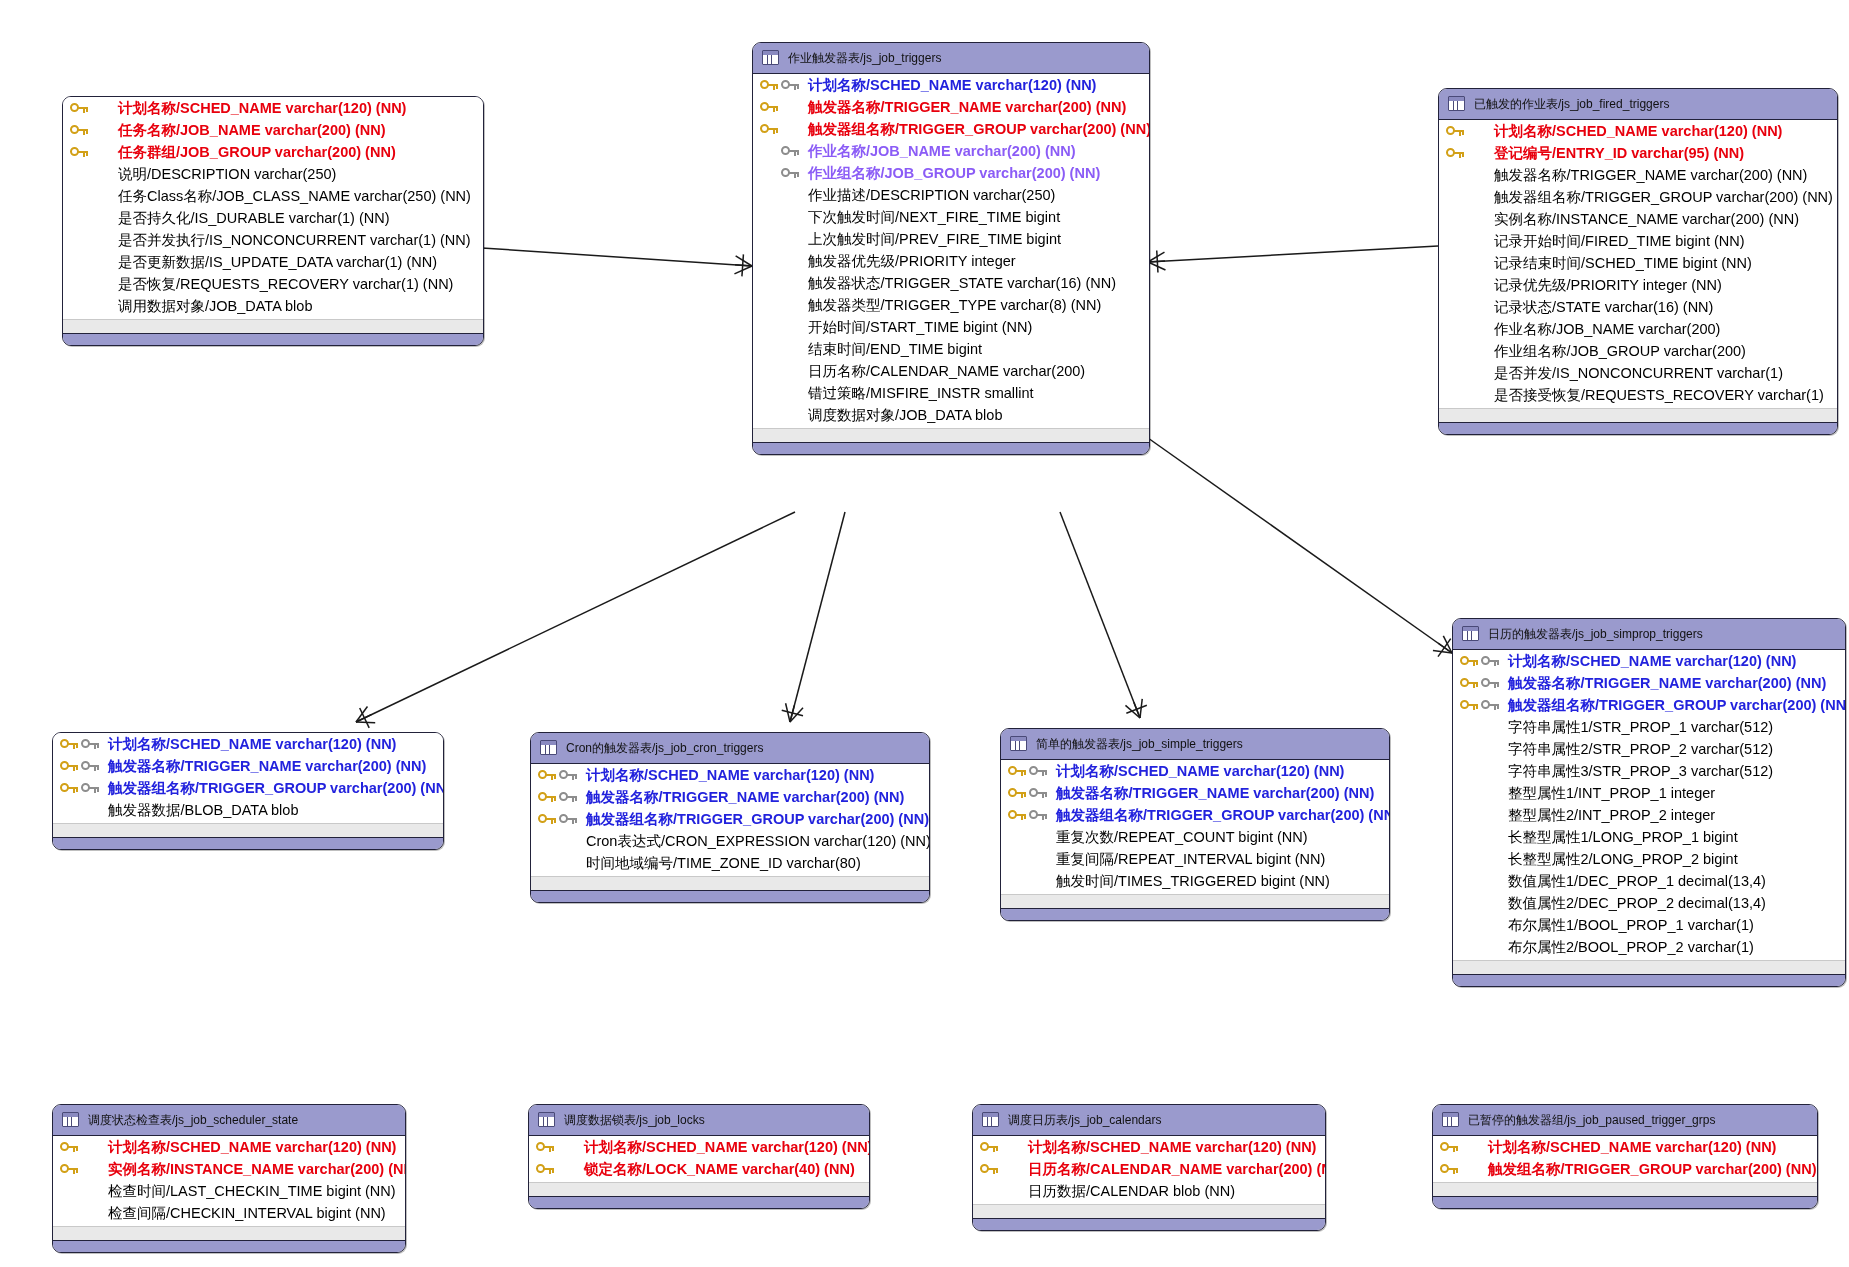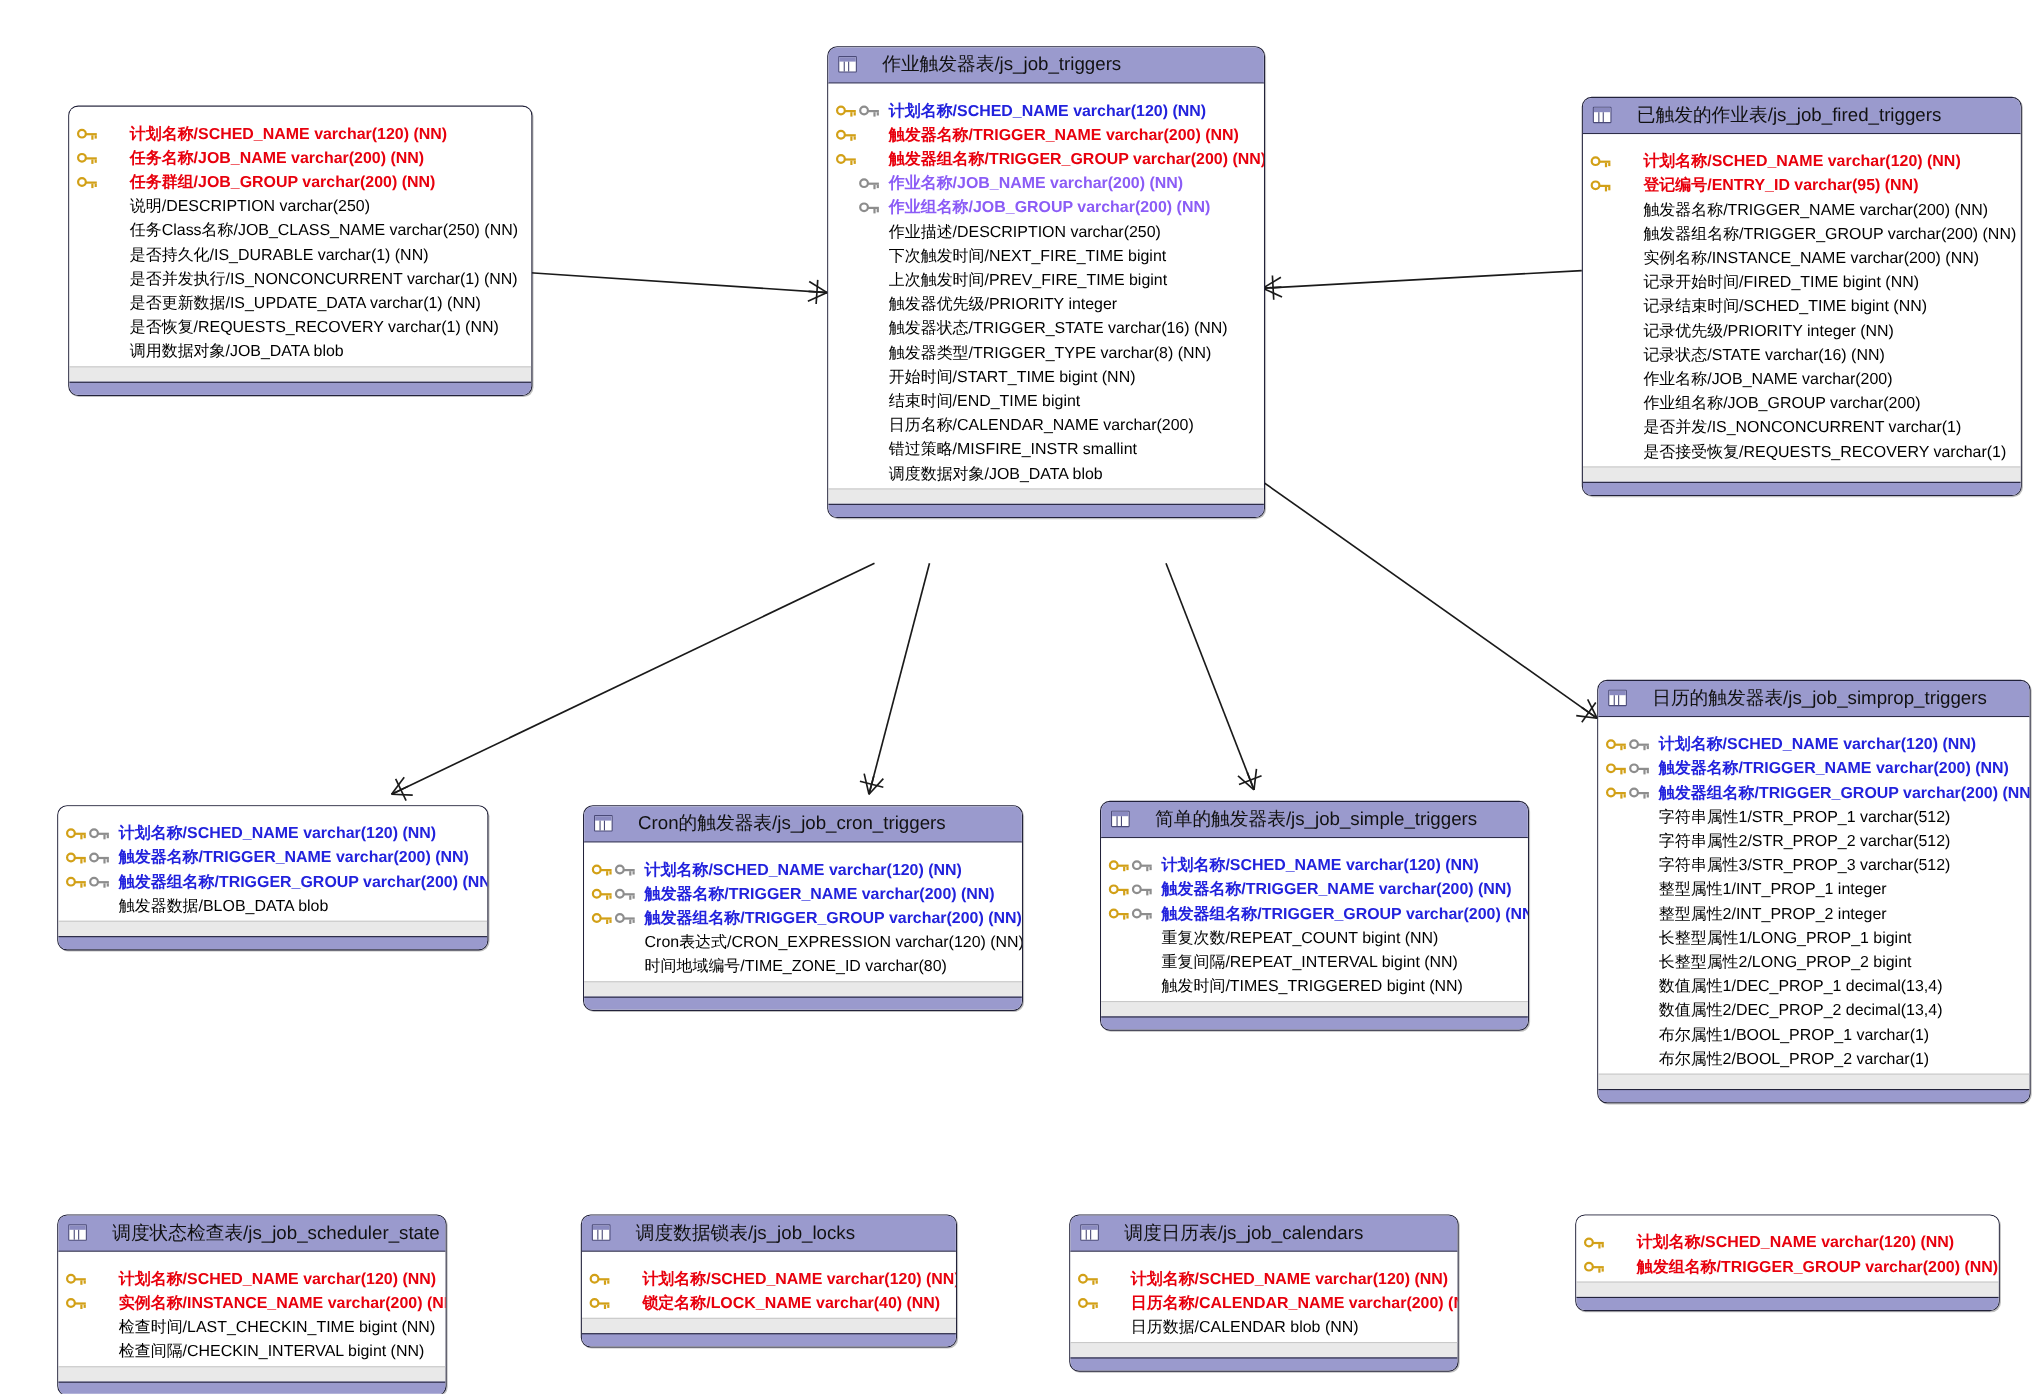--- a/index.html
+++ b/index.html
@@ -6,30 +6,30 @@
   body{width:1849px;height:1267px;position:relative;overflow:hidden;
        font-family:"Liberation Sans","DejaVu Sans",sans-serif;}
   #canvas{position:absolute;inset:0;width:1849px;height:1267px;}
   #links{position:absolute;left:0;top:0;width:1849px;height:1267px;pointer-events:none;z-index:1;}
 
   .entity{position:absolute;z-index:2;
           border:1.6px solid #22223a;border-radius:9px;background:#ffffff;
           box-shadow:1px 1px 0 rgba(0,0,0,.25);
           overflow:hidden;}
   .ent-header{background:#9a9acd;color:#111;
-              font-size:17px;line-height:1;
+              font-size:12px;line-height:1;
               padding:7px 10px 8px 9px;
               border-bottom:1.5px solid #22223a;
-              display:flex;align-items:center;gap:23px;white-space:nowrap;}
+              display:flex;align-items:center;gap:9px;white-space:nowrap;}
   .tbl-icon{display:inline-block;width:15px;height:13px;flex:0 0 auto;
             border:1.4px solid #4a4a78;background:#ffffff;position:relative;border-radius:1px;}
   .tbl-icon::before{content:"";position:absolute;left:0;right:0;top:0;height:3.5px;background:#8a8ac0;}
   .tbl-icon::after{content:"";position:absolute;left:4px;top:3.5px;bottom:0;width:1.2px;background:#4a4a78;
                    box-shadow:4px 0 0 0 #4a4a78;}
-  .ent-body{background:#ffffff;padding:14px 0 2px 0;}
+  .ent-body{background:#ffffff;padding:0 0 2px 0;}
   .ent-footer{background:#e9e9e9;height:13px;border-top:1px solid #c9c9c9;}
   .ent-foot2{background:#9a9acd;height:11px;border-top:1.5px solid #22223a;}
 
   .row{display:flex;align-items:center;height:22px;padding:0 9px 0 7px;white-space:nowrap;}
   .keys{width:48px;flex:0 0 48px;display:flex;align-items:center;gap:3px;}
   .lbl{font-size:14.5px;line-height:1;color:#000;}
   .lbl.pk{color:#e8000d;font-weight:bold;}
   .lbl.pkfk{color:#2222dd;font-weight:bold;}
   .lbl.fk{color:#8b5cf6;font-weight:bold;}
   .lbl.plain{color:#000;font-weight:normal;}
@@ -936,20 +936,24 @@
               <span class="key hidden"></span>
               <span class="key gray hidden"></span>
             </span>
             <span class="lbl plain">日历数据/CALENDAR blob (NN)</span>
           </div>
         </div>
         <div class="ent-footer"></div>
         <div class="ent-foot2"></div>
       </div>
       <div class="entity" style="left: 1432px; top: 1104px; width: 384px;">
+        <div class="ent-header">
+          <span class="tbl-icon"></span>
+          <span>已暂停的触发器组/js_job_paused_trigger_grps</span>
+        </div>
         <div class="ent-body">
           <div class="row">
             <span class="keys">
               <span class="key">
                 <span class="bow"></span>
                 <span class="shaft"></span>
                 <span class="t1"></span>
                 <span class="t2"></span>
               </span>
               <span class="key gray hidden"></span>

